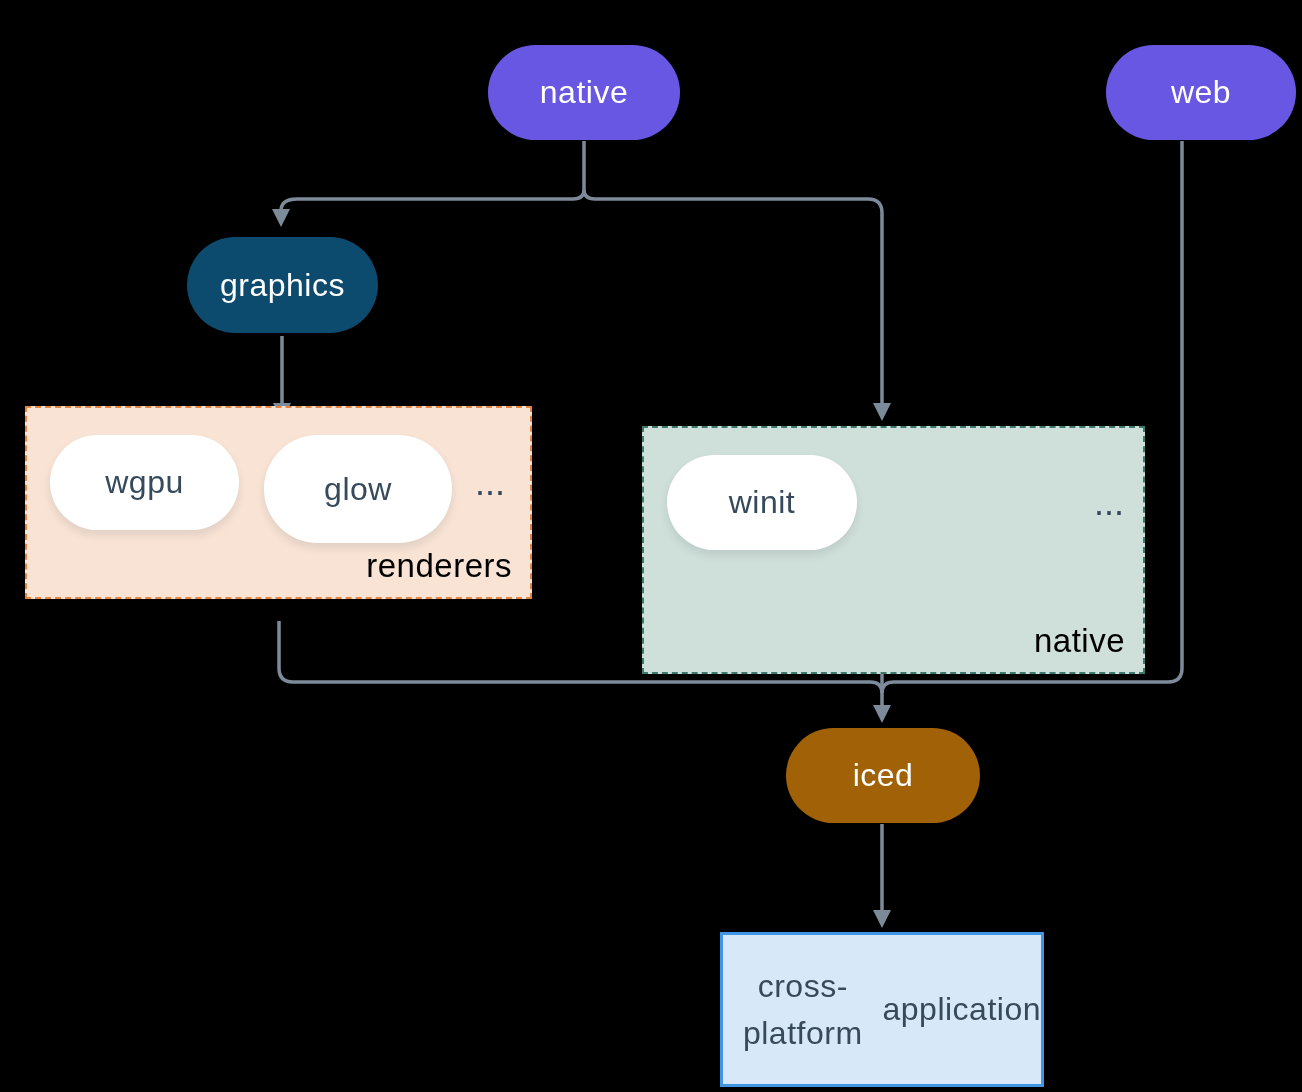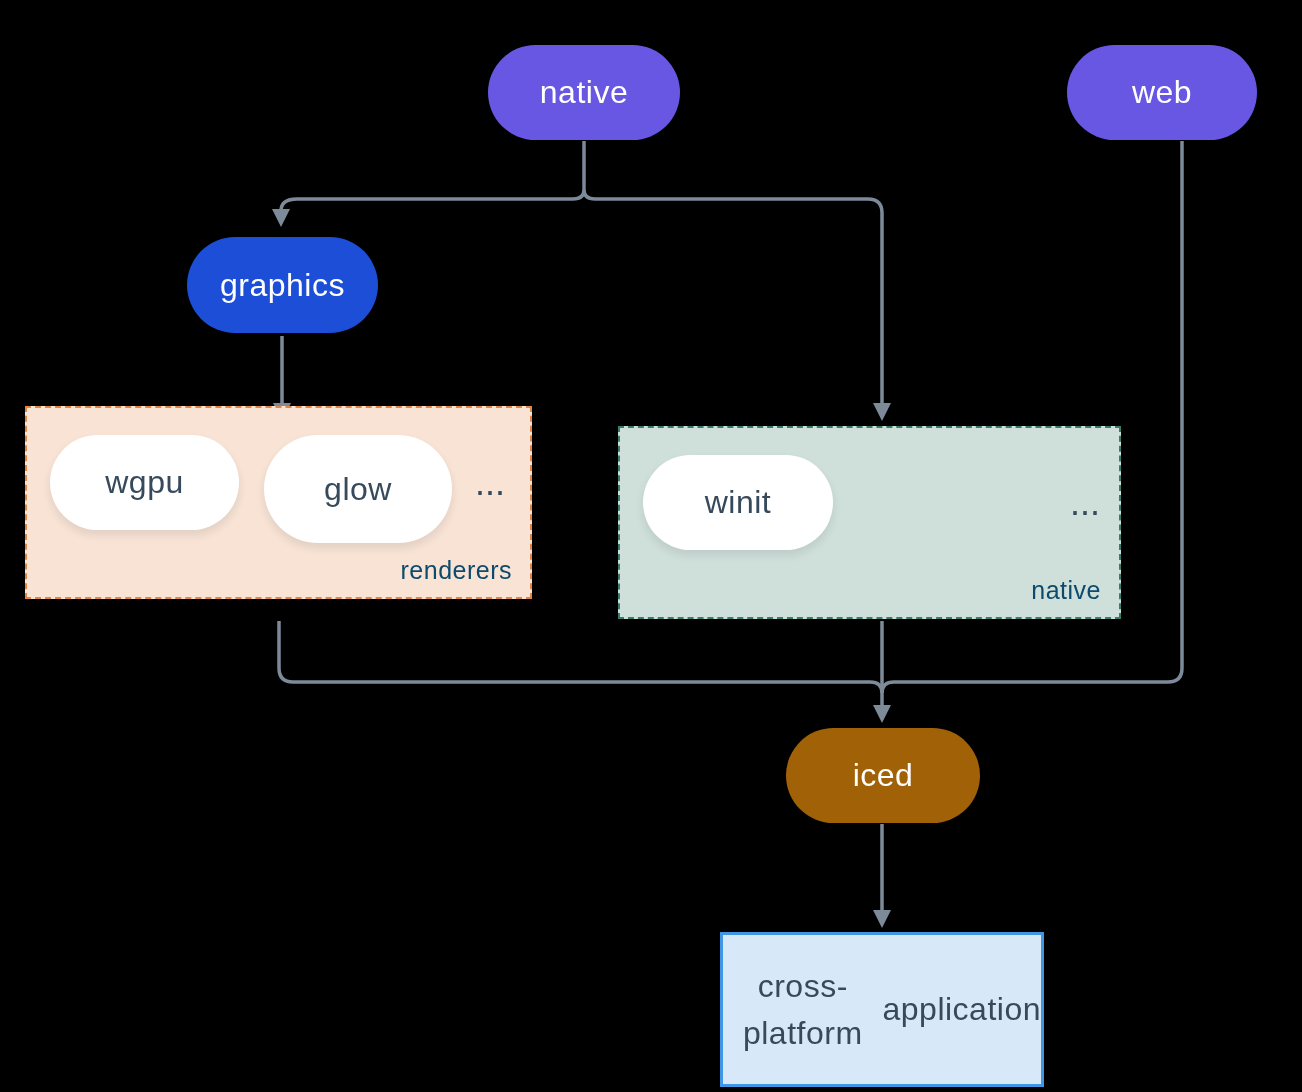--- a/index.html
+++ b/index.html
@@ -9,36 +9,36 @@
   }
   svg.connectors { position:absolute; left:0; top:0; width:1302px; height:1092px; }
   svg.connectors path { fill:none; stroke:#7d8a99; stroke-width:3.5px; }
   svg.connectors polygon { fill:#7d8a99; stroke:none; }
 
   .pill {
     position:absolute; display:flex; align-items:center; justify-content:center;
     border-radius:999px; font-size:32px; letter-spacing:0.5px; color:#ffffff;
   }
   .pill-purple { background:#6757e3; }
-  .pill-orange { background:#1d4ed8; }
+  .pill-orange { background:#0c4a6e; }
   .pill-blue   { background:#a16207; }
   .pill-white  { background:#ffffff; color:#374a5c; box-shadow:0 5px 9px rgba(30,40,60,0.10); }
 
   .group { position:absolute; border:2px dashed; box-sizing:border-box; }
   .group-renderers { left:25px; top:386px; width:507px; height:193px;
                      background:#f8e3d4; border-color:#e58544; }
-  .group-shells    { left:618px; top:406px; width:503px; height:193px;
+  .group-shells    { left:642px; top:406px; width:503px; height:248px;
                      background:#cfdfd9; border-color:#3c7a6e; }
-  .group-label { position:absolute; right:18px; bottom:12px; font-size:25px;
-                 color:#0c4a6e; letter-spacing:0.5px; }
+  .group-label { position:absolute; right:18px; bottom:12px; font-size:33px;
+                 color:#000000; letter-spacing:0.5px; }
   .ellipsis { position:absolute; top:27px; height:95px; display:flex; align-items:center;
               font-size:36px; color:#374a5c; }
 
   #node-native   { left:488px;  top:25px;  width:192px; height:95px; }
-  #node-web      { left:1067px; top:25px;  width:190px; height:95px; }
+  #node-web      { left:1106px; top:25px;  width:190px; height:95px; }
   #node-graphics { left:187px;  top:217px; width:191px; height:96px; }
   #node-iced     { left:786px;  top:708px; width:194px; height:95px; }
 
   #node-wgpu   { left:23px;  top:27px; width:189px; height:95px; }
   #node-glow   { left:237px; top:27px; width:188px; height:108px; }
   #renderers-ellipsis { left:448px; }
   #node-winit  { left:23px;  top:27px; width:190px; height:95px; }
   #node-glutin { left:237px; top:27px; width:188px; height:95px; }
   #shells-ellipsis { left:450px; }
 

